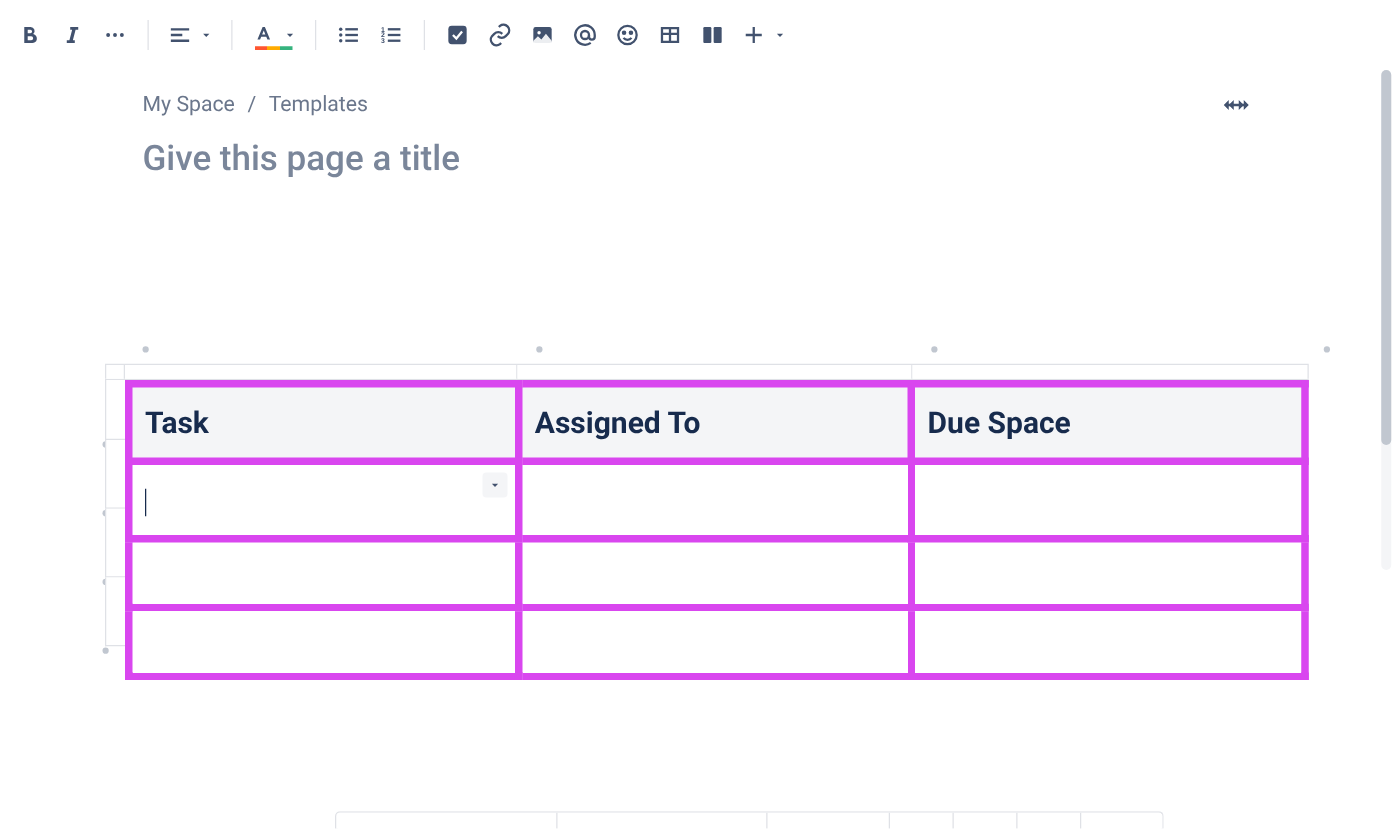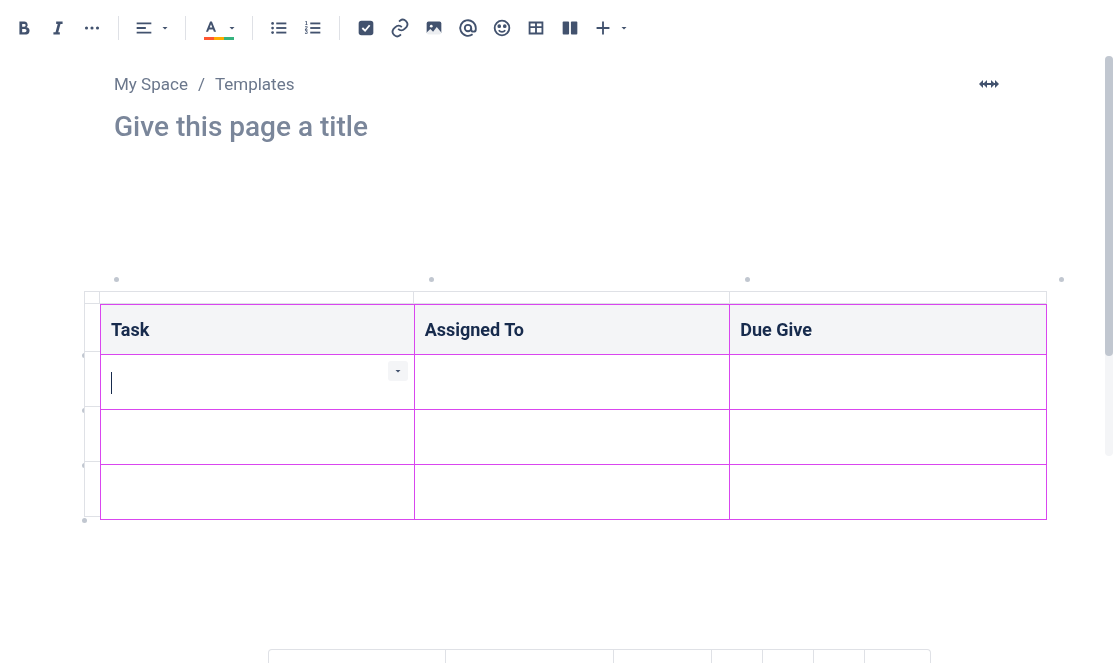--- a/index.html
+++ b/index.html
@@ -152,24 +152,24 @@
     }
     .row-selector:first-of-type {
       border-top: 1px solid #dfe1e6;
     }
     
     table {
       border-collapse: collapse;
       width: 947px;
     }
     th, td {
-      border: 1px solid #d946ef;
+      border: 6px solid #d946ef;
       padding: 14px 10px;
       text-align: left;
-      font-size: 18px;
+      font-size: 24px;
       color: #172b4d;
     }
     th {
       background: #f4f5f7;
       font-weight: 700;
       height: 48px;
     }
     td {
       height: 55px;
       background: #fff;
@@ -443,21 +443,21 @@
       <div class="row-selector" style="top:13px; height:48px;"></div>
       <div class="row-selector" style="top:61px; height:55px;"></div>
       <div class="row-selector" style="top:116px; height:55px;"></div>
       <div class="row-selector" style="top:171px; height:55px;"></div>
 
       <table>
         <thead>
           <tr>
             <th class="col-task">Task</th>
             <th class="col-assigned">Assigned To</th>
-            <th class="col-due">Due Give</th>
+            <th class="col-due">Due Space</th>
           </tr>
         </thead>
         <tbody>
           <tr>
             <td class="cell-active">
               <span class="cursor-line"></span>
               <span></span>
               <div class="cell-dropdown">
                 <svg viewBox="0 0 24 24" fill="#42526e">
                     <path d="M7 10l5 5 5-5z"></path>

